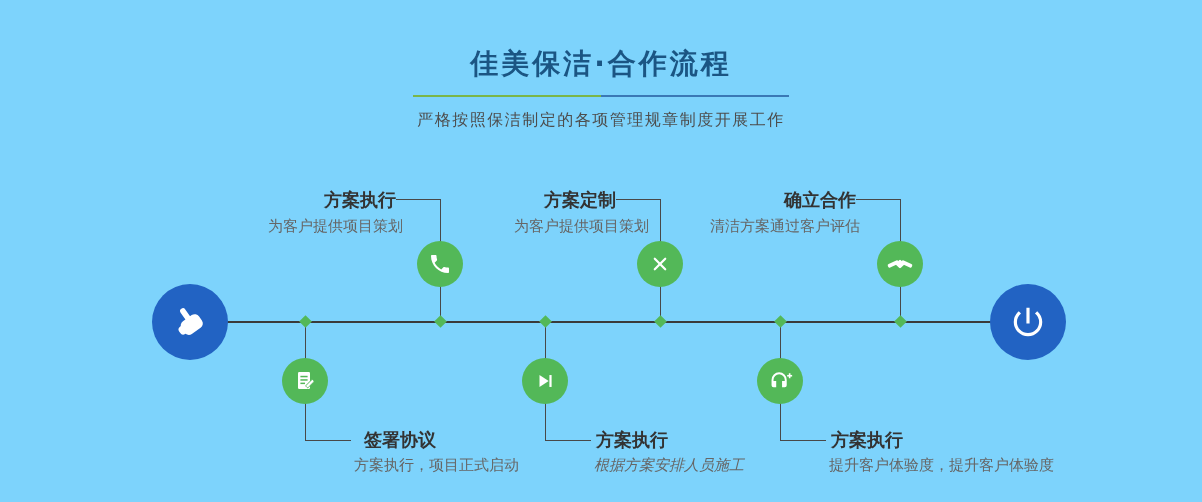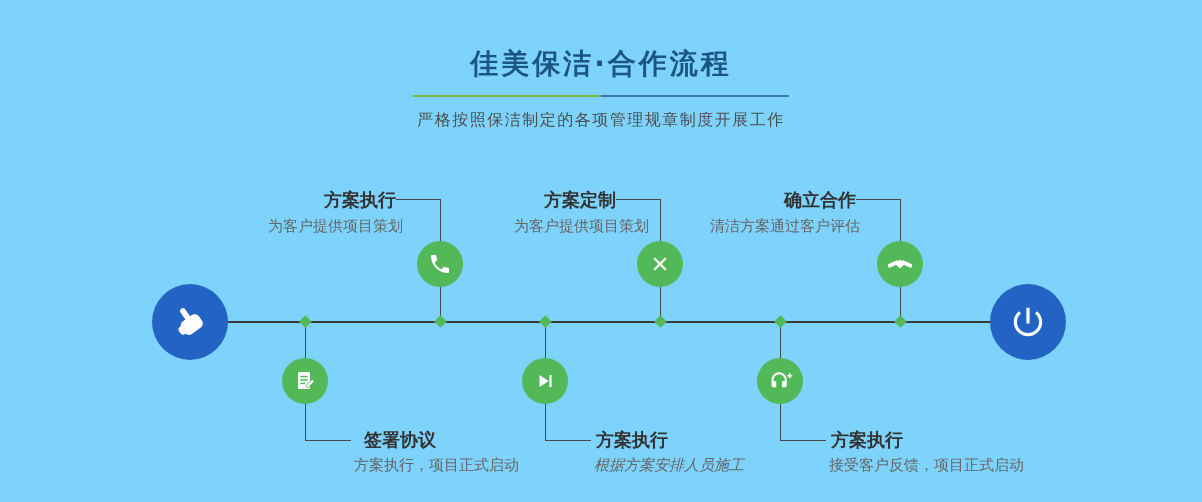--- a/index.html
+++ b/index.html
@@ -182,16 +182,16 @@
     <span class="hl"></span>
     <span class="dm"></span>
     <div class="gc">
       <svg width="26" height="26" viewBox="0 0 24 24" fill="#ffffff">
         <path d="M11.2 4a7 7 0 0 0-7 7v5a1.8 1.8 0 0 0 1.8 1.8h2.5V12H6v-1a5.2 5.2 0 1 1 10.4 0v1h-2.5v5.8h2.5A1.8 1.8 0 0 0 18.2 16v-5a7 7 0 0 0-7-7z"></path>
         <rect x="18.6" y="6.4" width="4.6" height="1.5"></rect>
         <rect x="20.15" y="4.85" width="1.5" height="4.6"></rect>
       </svg>
     </div>
     <div class="st">方案执行</div>
-    <div class="sd">接受客户反馈，项目正式启动</div>
+    <div class="sd">提升客户体验度，提升客户体验度</div>
   </div>
 
 </div>
 
 </body></html>

